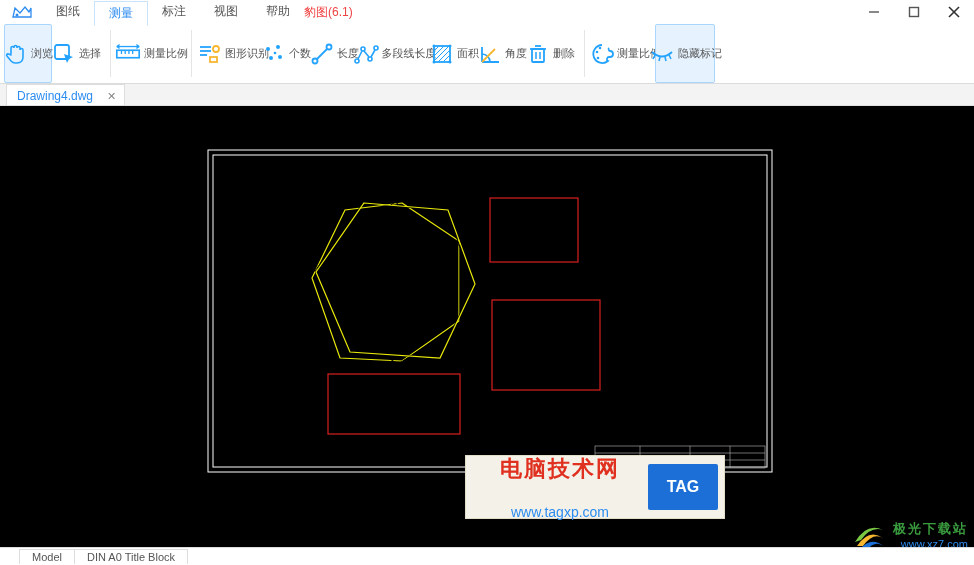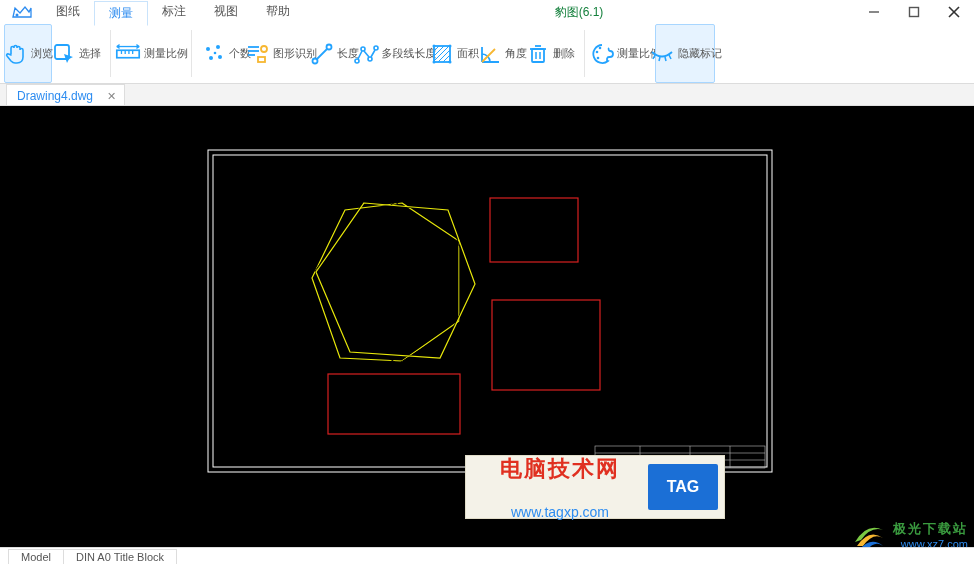--- a/index.html
+++ b/index.html
@@ -33,22 +33,21 @@
   .menu-item.active {
     color: #2d8cf0;
     border: 1px solid #c9e3fb;
     border-bottom: 1px solid #fff;
     background: #fff;
     position: relative;
     top: 1px;
   }
   .title-text {
     flex: 1;
-    text-align: center;
-    color: #15803d;
+    color: #ef4444;
     font-size: 12px;
   }
   .win-controls { display: flex; }
   .win-btn {
     width: 40px; height: 24px;
     display: flex; align-items: center; justify-content: center;
     color: #555;
     cursor: pointer;
   }
 
@@ -130,21 +129,21 @@
 
   
   .bottomtabs {
     position: absolute;
     left: 0; right: 0; bottom: 0;
     height: 18px;
     background: #fff;
     border-top: 1px solid #ddd;
     display: flex;
     align-items: center;
-    padding-left: 8px;
+    padding-left: 19px;
   }
   .btab {
     padding: 1px 12px;
     font-size: 11px;
     color: #555;
     border: 1px solid #ddd;
     border-bottom: none;
     background: #fff;
     cursor: pointer;
     margin-right: -1px;
@@ -259,43 +258,43 @@
             <line x1="20" y1="9" x2="20" y2="13" stroke="#23a3ff" stroke-width="1.4"></line>
             <line x1="3" y1="5" x2="27" y2="5" stroke="#23a3ff" stroke-width="1.4"></line>
             <path d="M3 5 l3 -2 M3 5 l3 2 M27 5 l-3 -2 M27 5 l-3 2" stroke="#23a3ff" stroke-width="1.4" fill="none"></path>
           </svg>
         </span>
       <span class="label">测量比例</span>
     </div>
   </div>
   <div class="ribbon-sep"></div>
   <div class="ribbon-group">
-    <div class="ribbon-btn">
-      <span class="icon">
-          <svg width="26" height="26" viewBox="0 0 26 26">
-            <circle cx="7" cy="8" r="2" fill="#23a3ff"></circle>
-            <circle cx="17" cy="6" r="2" fill="#23a3ff"></circle>
-            <circle cx="10" cy="17" r="2" fill="#23a3ff"></circle>
-            <circle cx="19" cy="16" r="2" fill="#23a3ff"></circle>
-            <circle cx="14" cy="12" r="1.3" fill="#23a3ff"></circle>
-          </svg>
-        </span>
-      <span class="label">个数</span>
-    </div>
     <div class="ribbon-btn wide">
       <span class="icon">
           <svg width="28" height="26" viewBox="0 0 28 26">
             <line x1="5" y1="6" x2="16" y2="6" stroke="#23a3ff" stroke-width="1.8"></line>
             <line x1="5" y1="10" x2="16" y2="10" stroke="#23a3ff" stroke-width="1.8"></line>
             <line x1="5" y1="14" x2="12" y2="14" stroke="#23a3ff" stroke-width="1.8"></line>
             <circle cx="21" cy="8" r="3" fill="none" stroke="#f7b731" stroke-width="1.8"></circle>
             <rect x="15" y="16" width="7" height="5" fill="none" stroke="#f7b731" stroke-width="1.8"></rect>
           </svg>
         </span>
       <span class="label">图形识别</span>
+    </div>
+    <div class="ribbon-btn">
+      <span class="icon">
+          <svg width="26" height="26" viewBox="0 0 26 26">
+            <circle cx="7" cy="8" r="2" fill="#23a3ff"></circle>
+            <circle cx="17" cy="6" r="2" fill="#23a3ff"></circle>
+            <circle cx="10" cy="17" r="2" fill="#23a3ff"></circle>
+            <circle cx="19" cy="16" r="2" fill="#23a3ff"></circle>
+            <circle cx="14" cy="12" r="1.3" fill="#23a3ff"></circle>
+          </svg>
+        </span>
+      <span class="label">个数</span>
     </div>
     <div class="ribbon-btn">
       <span class="icon">
           <svg width="26" height="26" viewBox="0 0 26 26">
             <circle cx="6" cy="20" r="2.5" fill="none" stroke="#23a3ff" stroke-width="1.8"></circle>
             <circle cx="20" cy="6" r="2.5" fill="none" stroke="#23a3ff" stroke-width="1.8"></circle>
             <line x1="8" y1="18" x2="18" y2="8" stroke="#23a3ff" stroke-width="1.8"></line>
           </svg>
         </span>
       <span class="label">长度</span>

